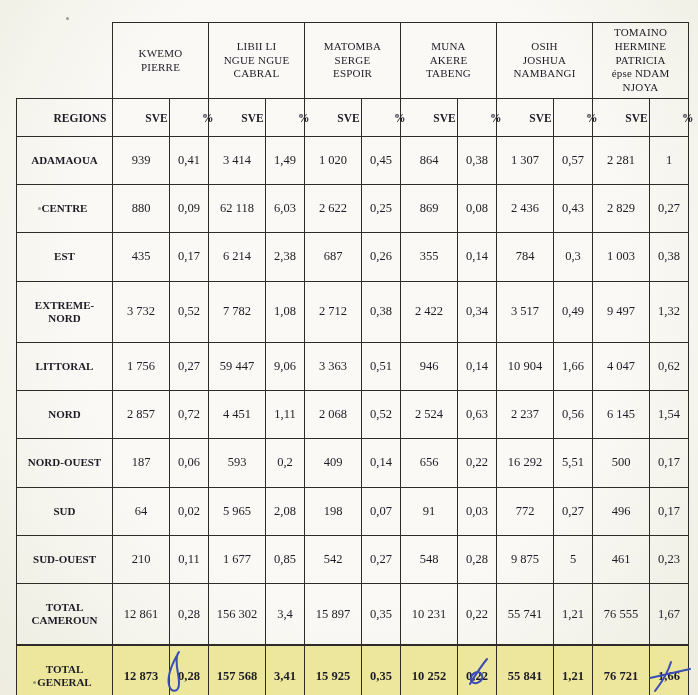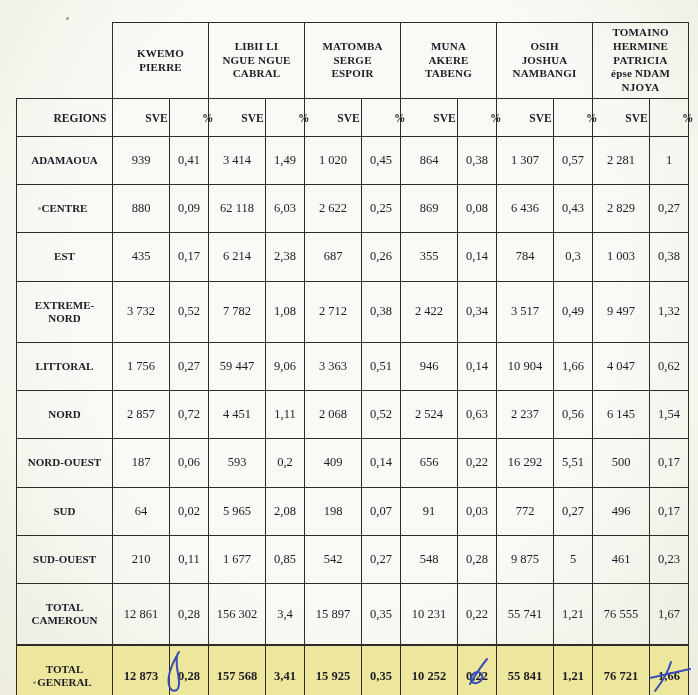--- a/index.html
+++ b/index.html
@@ -25,21 +25,21 @@
     vertical-align: middle;
     padding: 2px 1px;
     white-space: normal;
   }
   
   td.corner-blank { border: none !important; background: transparent; }
 
   tr.candidates-row th {
     height: 76px;
     font-size: 11px;
-    font-weight: bold;
+    font-weight: normal;
     line-height: 1.25;
     letter-spacing: 0.2px;
     padding: 3px 12px;
   }
   tr.subheader-row th {
     height: 38px;
     font-size: 11.5px;
     font-weight: bold;
     padding-left: 32px;
   }
@@ -135,21 +135,21 @@
         <tr class="data-row">
           <th class="region-cell">CENTRE</th>
           <td class="data-cell">880</td>
           <td class="data-cell">0,09</td>
           <td class="data-cell">62 118</td>
           <td class="data-cell">6,03</td>
           <td class="data-cell">2 622</td>
           <td class="data-cell">0,25</td>
           <td class="data-cell">869</td>
           <td class="data-cell">0,08</td>
-          <td class="data-cell">6 436</td>
+          <td class="data-cell">2 436</td>
           <td class="data-cell">0,43</td>
           <td class="data-cell">2 829</td>
           <td class="data-cell">0,27</td>
         </tr>
         <tr class="data-row">
           <th class="region-cell">EST</th>
           <td class="data-cell">435</td>
           <td class="data-cell">0,17</td>
           <td class="data-cell">6 214</td>
           <td class="data-cell">2,38</td>

